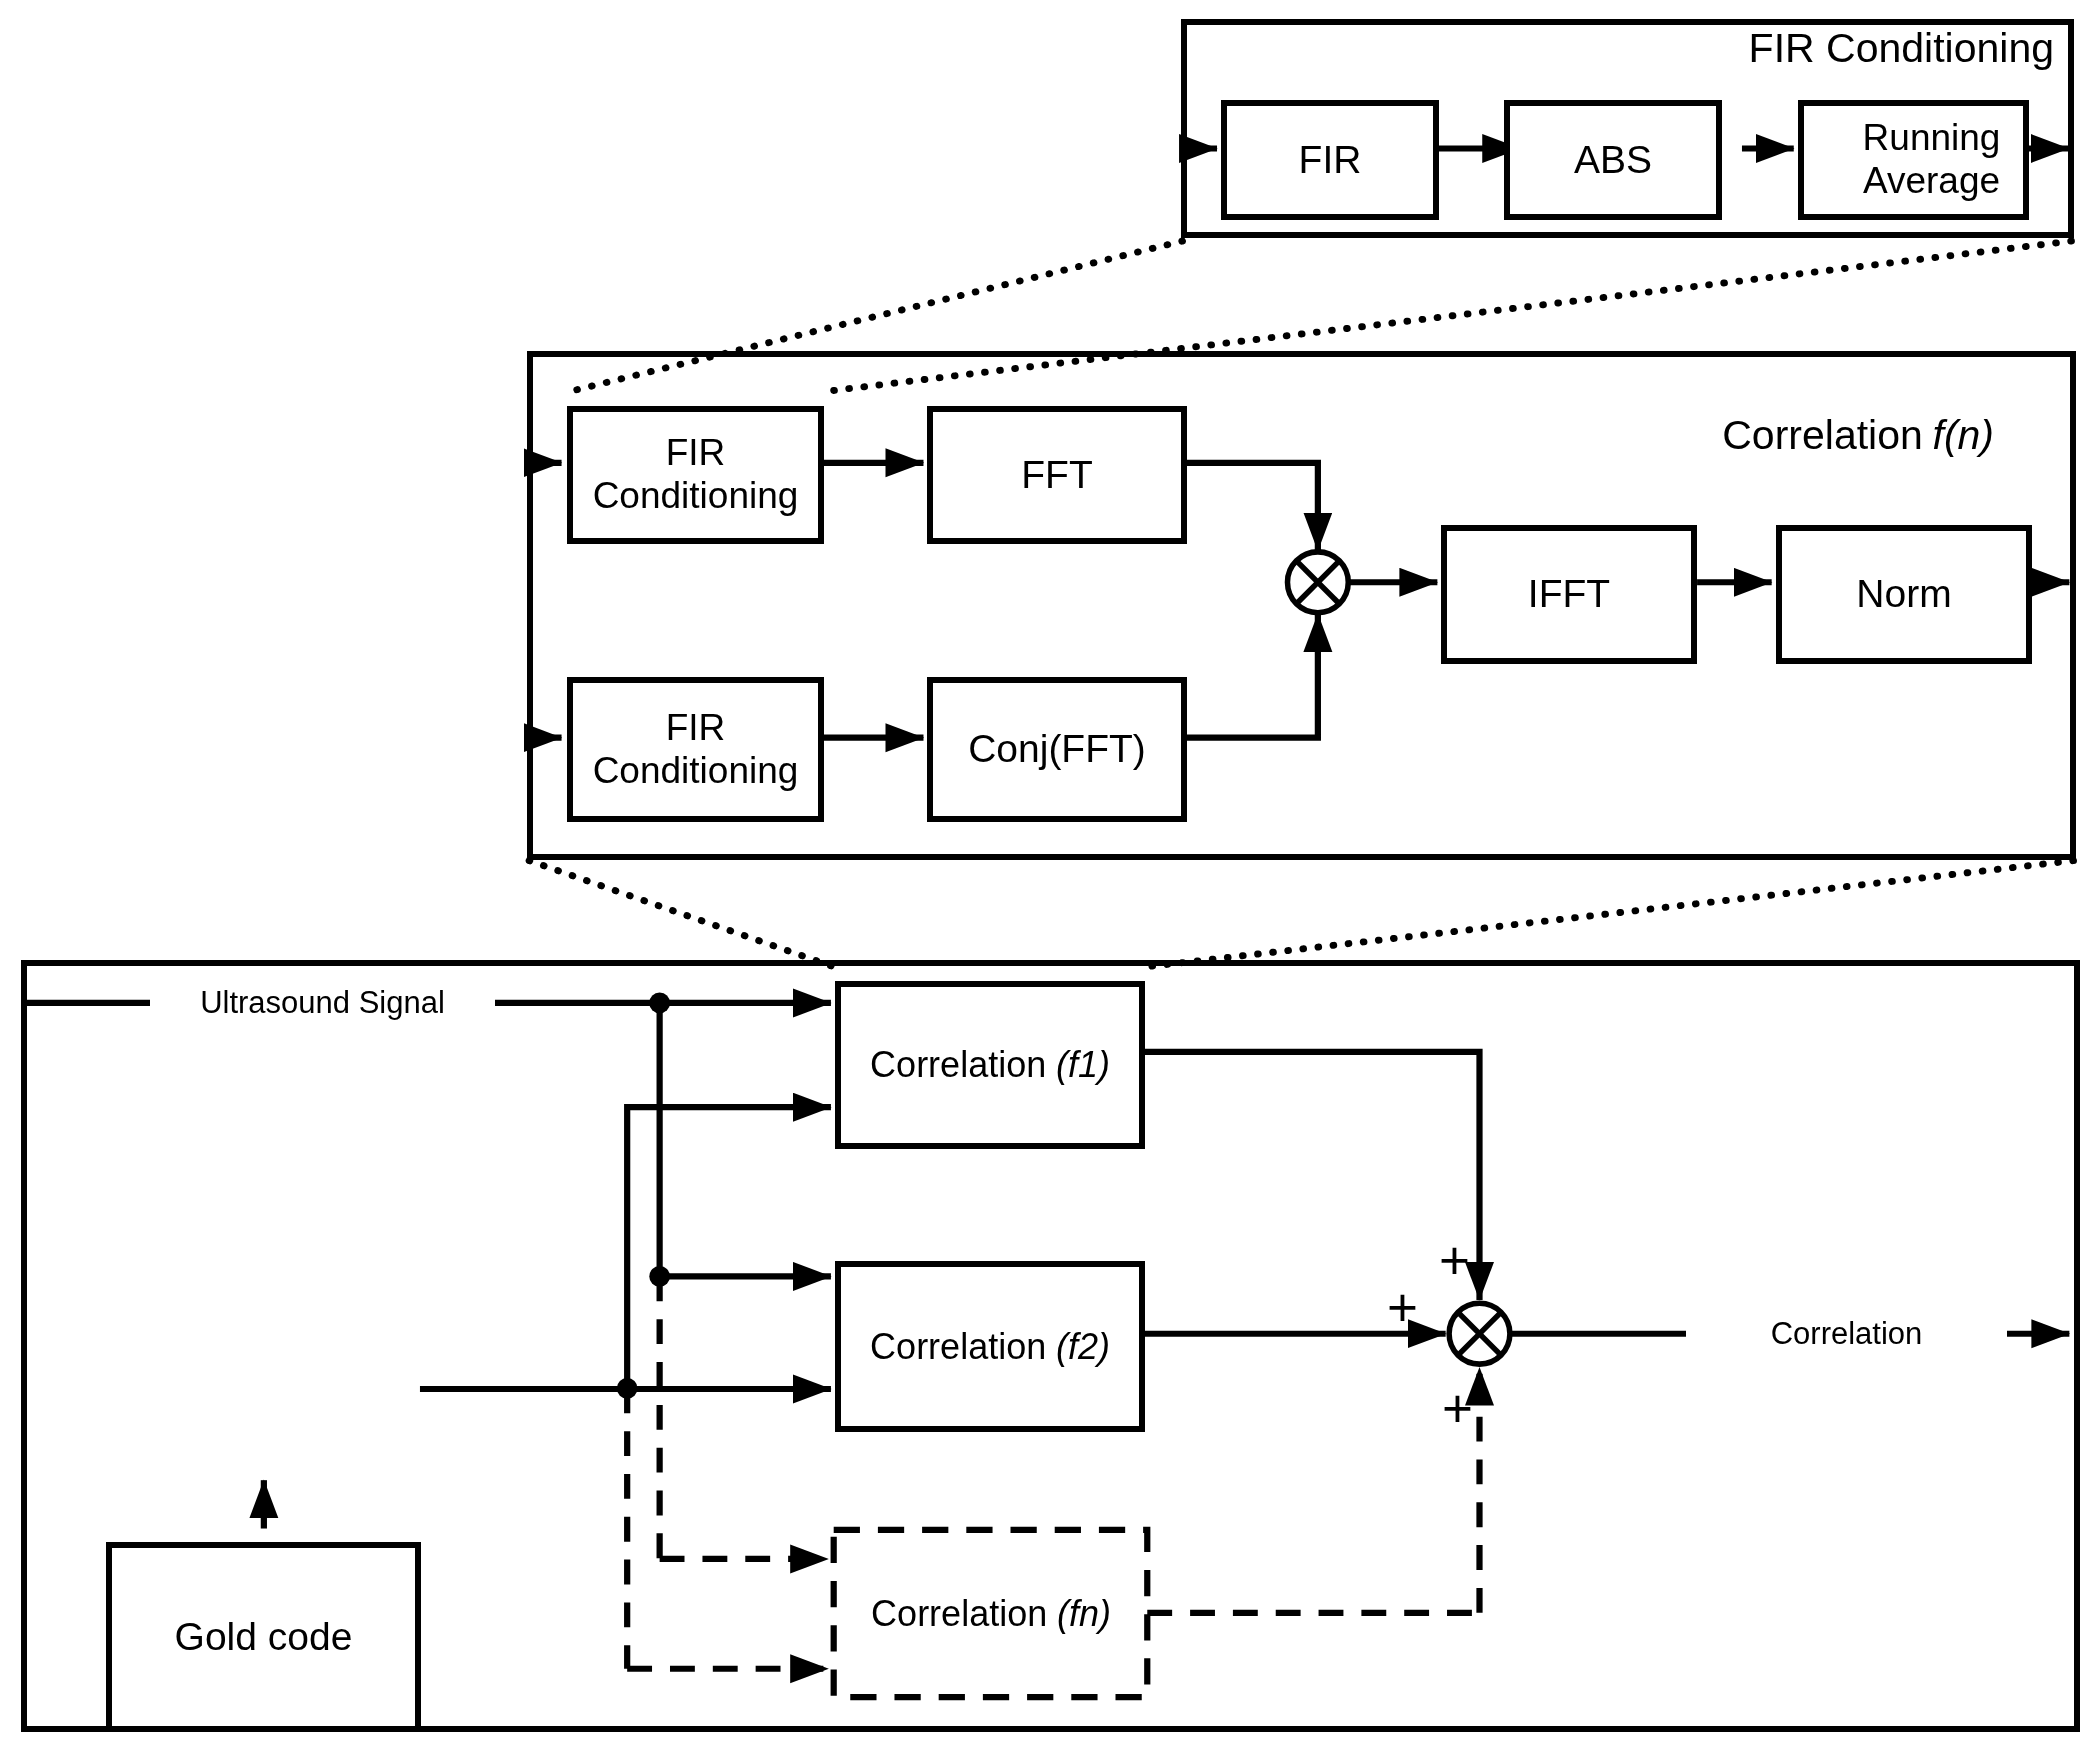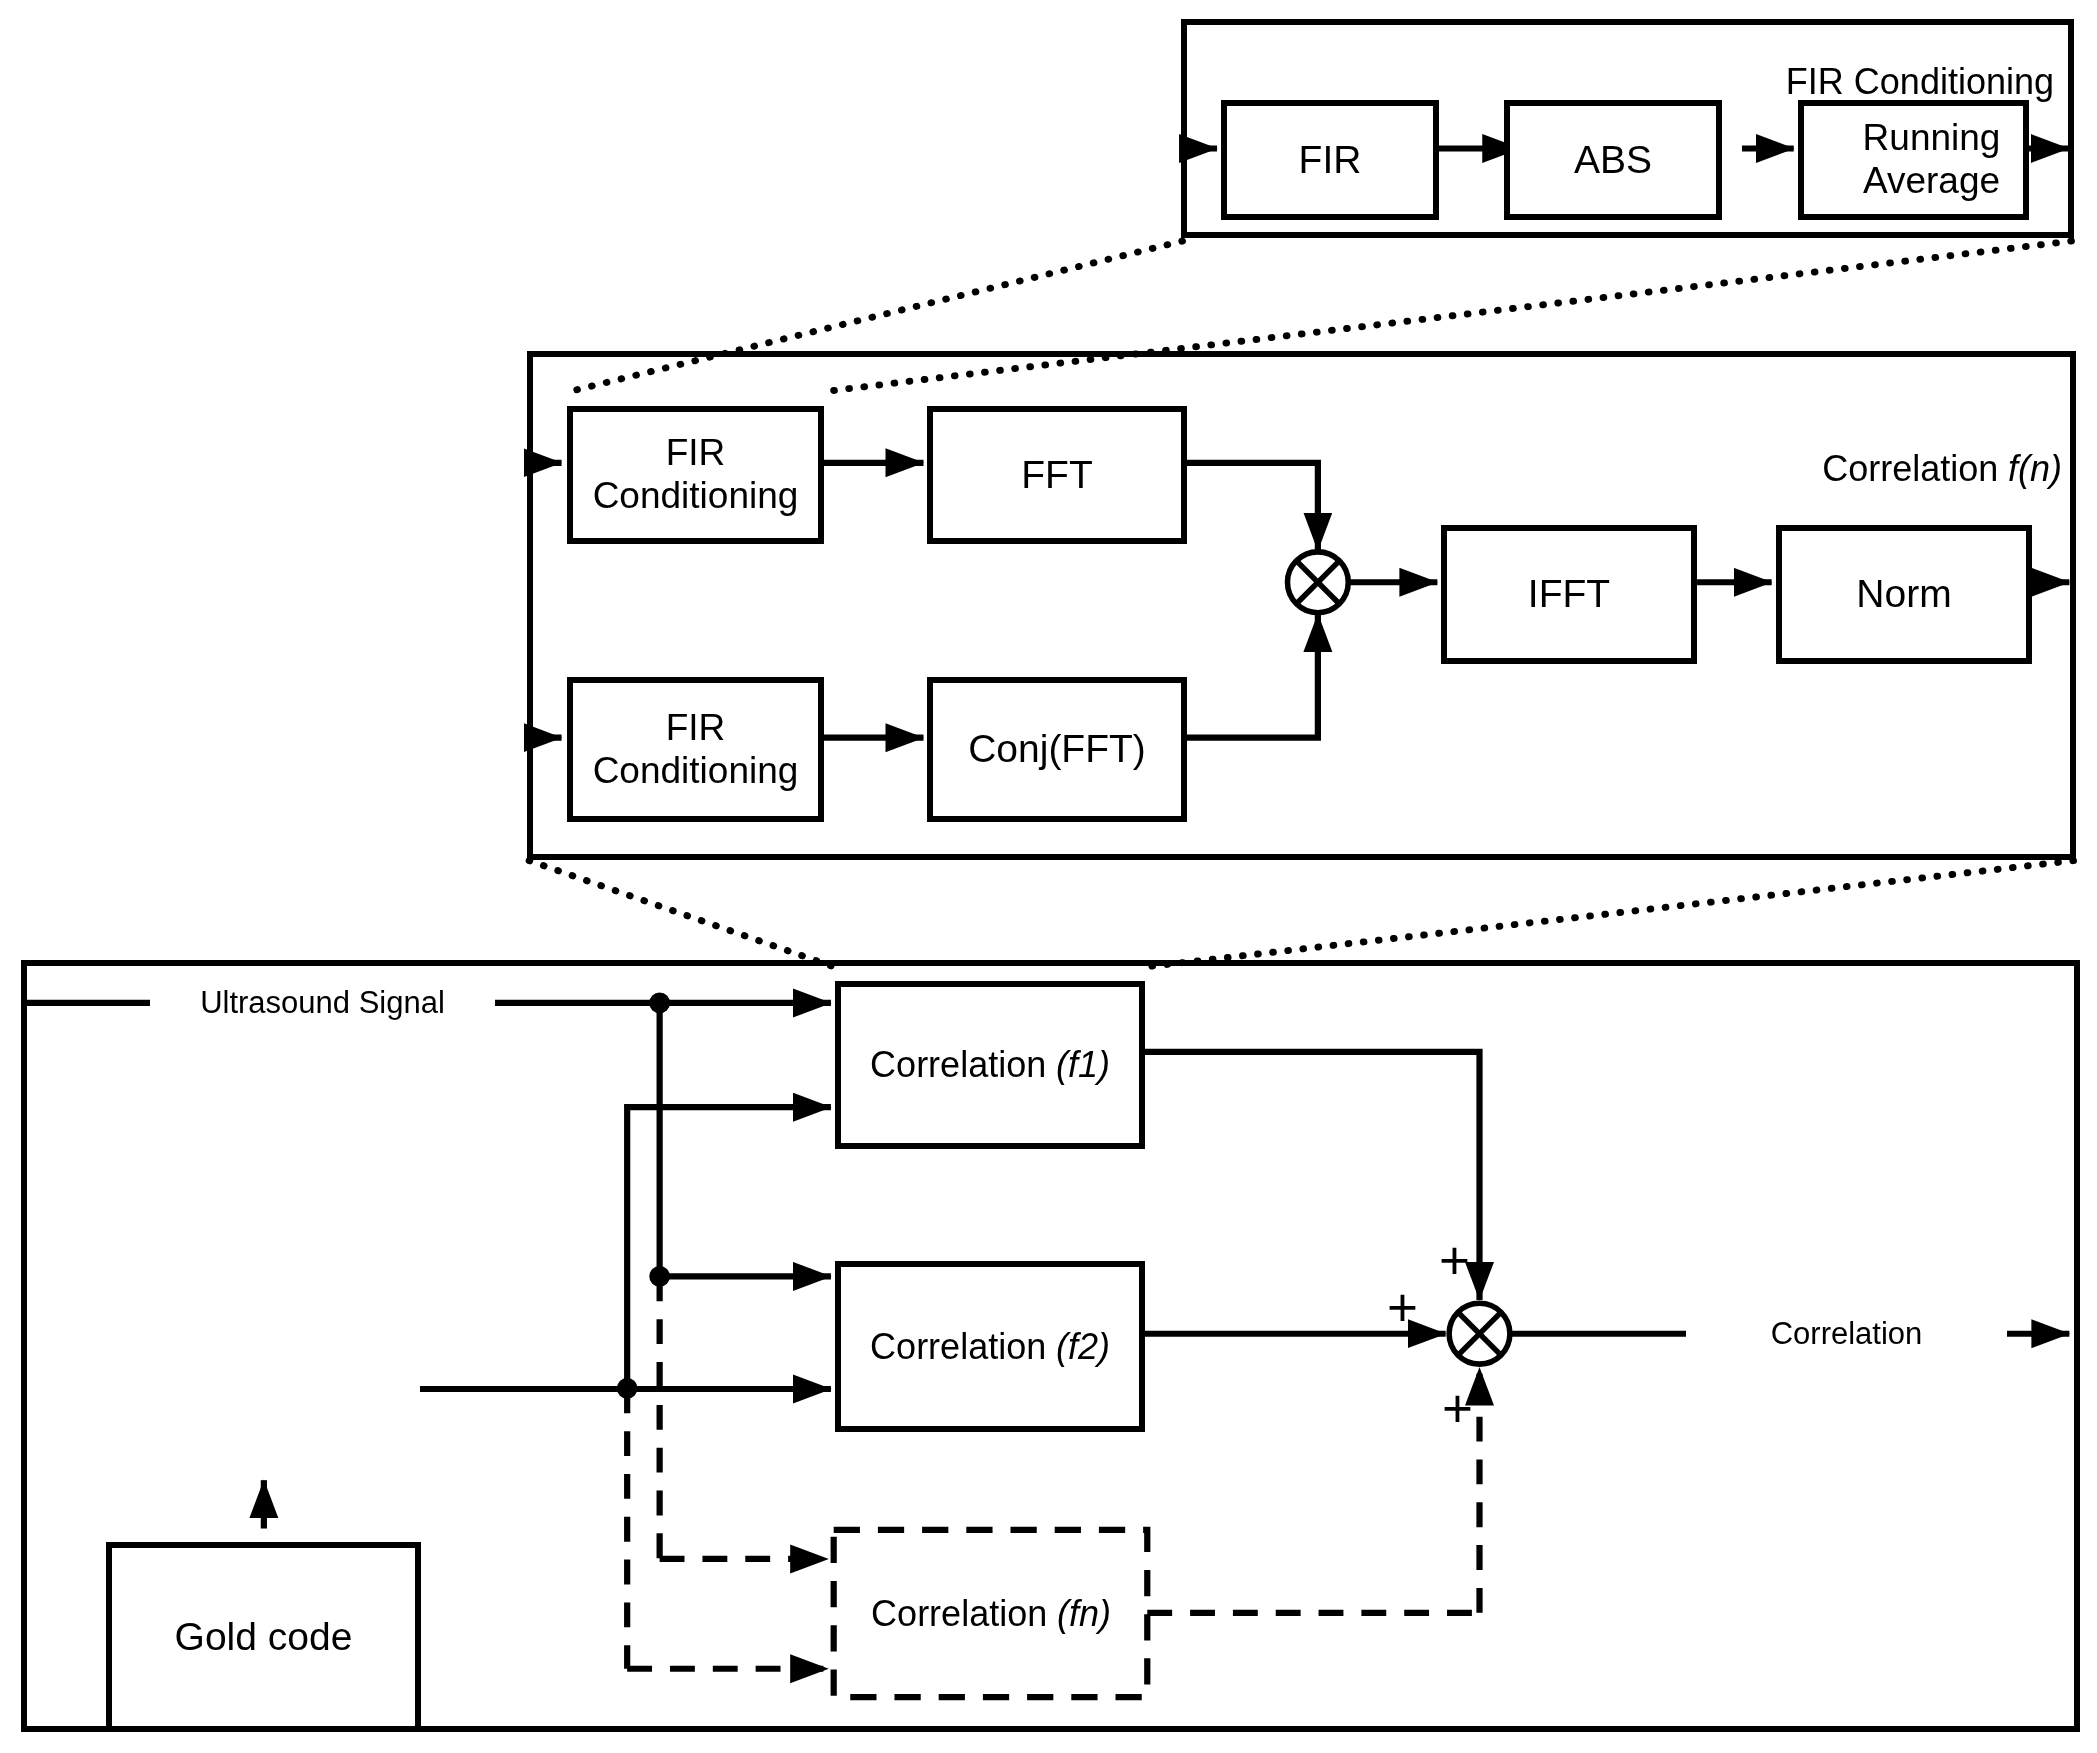--- a/index.html
+++ b/index.html
@@ -5,21 +5,21 @@
   html,body{margin:0;padding:0;background:#ffffff;}
   #stage{position:relative;width:2097px;height:1753px;background:#ffffff;overflow:hidden;
          font-family:"Liberation Sans",sans-serif;color:#000;}
   #wires{position:absolute;left:0;top:0;z-index:1;}
   .frame{position:absolute;border:6.2px solid #000;background:transparent;box-sizing:border-box;z-index:2;}
   .box{position:absolute;border:6.2px solid #000;background:#fff;box-sizing:border-box;z-index:2;
        display:flex;flex-direction:column;align-items:center;justify-content:center;
        text-align:center;line-height:1.15;margin-top:12px;}
   .ghostbox{position:absolute;background:transparent;border:none;box-sizing:border-box;z-index:2;
        display:flex;align-items:center;justify-content:center;text-align:center;}
-  .f56{font-size:39px;} .f54{font-size:37px;} .f52{font-size:36px;} .f60{font-size:36px;margin-top:36px;} .f58{font-size:31px;}
+  .f56{font-size:39px;} .f54{font-size:37px;} .f52{font-size:36px;} .f60{font-size:41px;} .f58{font-size:31px;}
   .title{position:absolute;z-index:2;text-align:right;white-space:nowrap;}
   .linelabel{position:absolute;z-index:3;background:#fff;display:flex;align-items:center;justify-content:center;white-space:nowrap;}
   .plus{position:absolute;z-index:3;font-size:53px;font-weight:400;display:flex;align-items:center;justify-content:center;}
   .it{font-style:italic;margin-left:9.7px;}
   .row{display:flex;flex-direction:row;white-space:nowrap;}
   .nw{white-space:nowrap;}
 </style>
 </head>
 <body>
 
@@ -103,21 +103,21 @@
   </div>
   <div class="box f56" style="left:1504px;top:88px;width:218px;height:120px;">
     <span>ABS</span>
   </div>
   <div class="box f54" style="left:1798px;top:88px;width:231px;height:120px;padding-left:36px;">
     <span class="nw">Running</span>
     <span class="nw">Average</span>
   </div>
 
   <div class="frame" style="left:527px;top:351px;width:1549px;height:509px;"></div>
-  <div class="title f60" style="left:1520px;top:412px;width:542px;">
+  <div class="title f60" style="left:1452px;top:412px;width:542px;">
     <span>Correlation</span><span class="it">f(n)</span>
   </div>
 
   <div class="box f54" style="left:567px;top:394px;width:257px;height:138px;">
     <span class="nw">FIR</span>
     <span class="nw">Conditioning</span>
   </div>
   <div class="box f56" style="left:927px;top:394px;width:260px;height:138px;">
     <span>FFT</span>
   </div>

